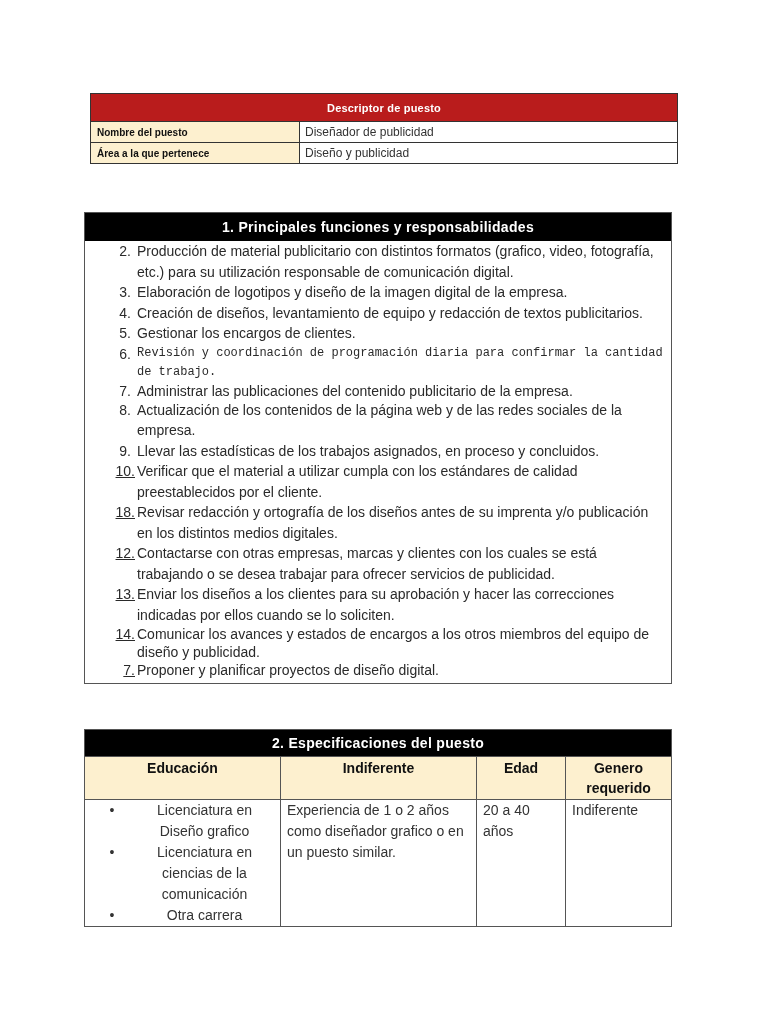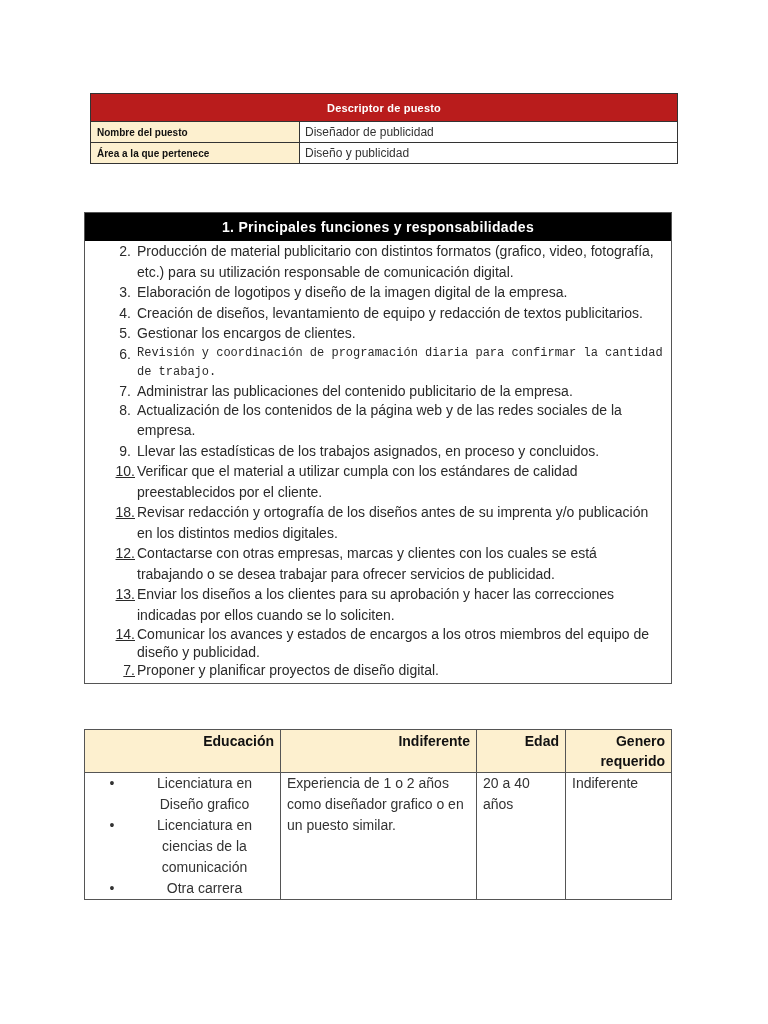--- a/index.html
+++ b/index.html
@@ -42,21 +42,21 @@
   ol.duties li.tight { line-height: 18px; }
 
   
   #t3 { left: 84px; top: 729px; width: 588px; border: 1px solid #555; }
   #t3 .hdr {
     background: #000; color: #fff; font-weight: bold; text-align: center;
     height: 26px; font-size: 14px; letter-spacing: 0.3px;
   }
   #t3 th.col {
     background: #fdf0cf; color: #111; font-weight: bold; font-size: 14px;
-    text-align: right; vertical-align: top; padding: 1px 6px 0 6px; line-height: 20px;
+    text-align: center; vertical-align: top; padding: 1px 6px 0 6px; line-height: 20px;
     border: 1px solid #555; height: 41px;
   }
   #t3 td.cell {
     vertical-align: top; font-size: 14px; line-height: 21px; color: #333;
     border: 1px solid #555; padding: 0 6px; height: 123px;
   }
   ul.edu { margin: 0; padding: 0; list-style: none; }
   ul.edu li { display: flex; }
   ul.edu li .bul { width: 50px; text-align: center; flex: none; padding-left: 4px; box-sizing: border-box; }
   ul.edu li .txt { flex: 1; text-align: center; }
@@ -145,20 +145,23 @@
               <span class="txt">Proponer y planificar proyectos de diseño digital.</span>
             </li>
       </ol>
     </td>
   </tr>
 </tbody>
   </table>
 
 <table id="t3">
   <tbody>
+      <tr>
+    <td colspan="4" class="hdr">2. Especificaciones del puesto</td>
+  </tr>
   <tr>
     <th class="col" style="width:183px">Educación</th>
     <th class="col" style="width:183px">Indiferente</th>
     <th class="col" style="width:76px">Edad</th>
     <th class="col">Genero requerido</th>
   </tr>
   <tr>
     <td class="cell" style="padding-left:0">
       <ul class="edu">
         <li>

